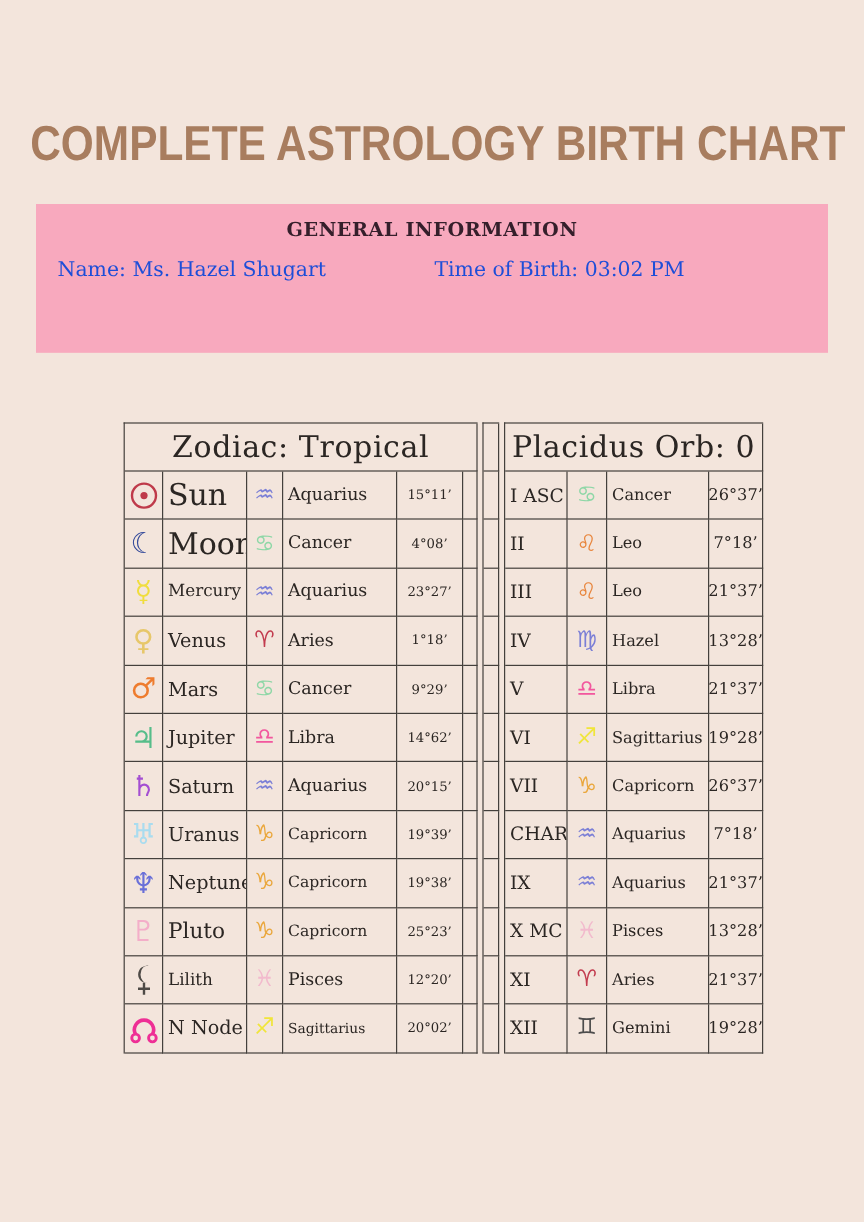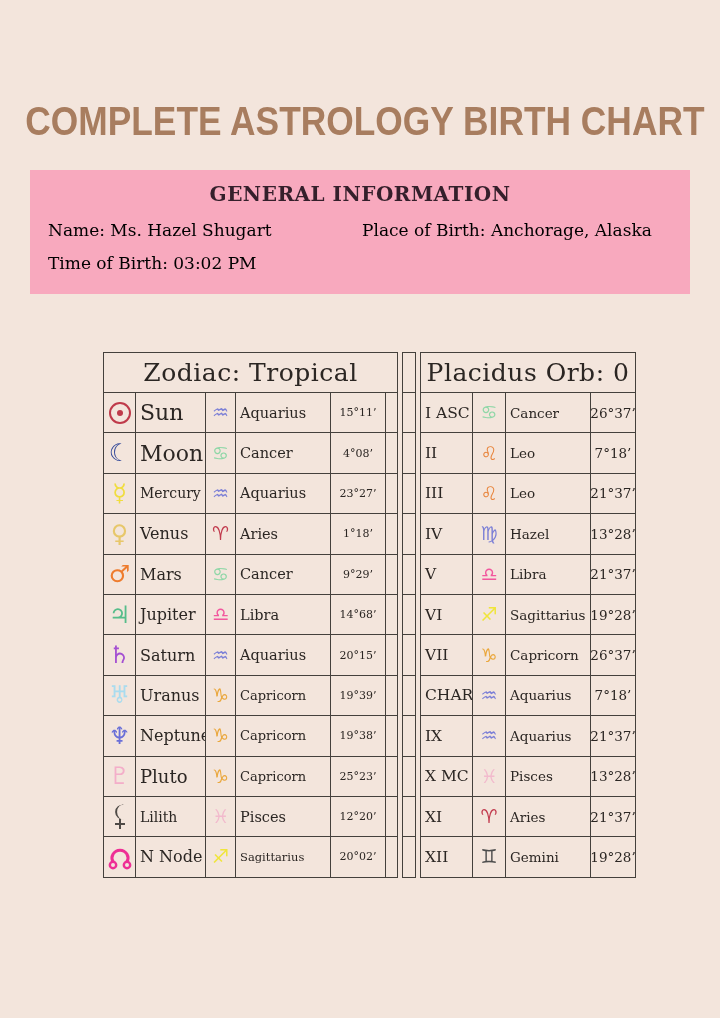--- a/index.html
+++ b/index.html
@@ -15,27 +15,27 @@
     font-family:"Liberation Sans", sans-serif;font-weight:bold;
     font-size:38px;color:#a87d5f;letter-spacing:0px;
     transform:scale(0.93,1.08);transform-origin:center top;white-space:nowrap;
   }
   
   .info-box{
     position:absolute;left:30px;top:170px;width:660px;height:124px;
     background:#f8a9be;
   }
   .info-heading{
-    text-align:center;padding-top:12px;font-size:20px;font-weight:bold;
+    text-align:center;padding-top:12px;font-size:16px;font-weight:bold;
     color:#351f2b;letter-spacing:0.5px;
   }
   .info-grid{
     display:grid;grid-template-columns:1fr 1fr;
     padding:14px 14px 0 18px;row-gap:13px;
-    font-size:17px;color:#000000;
+    font-size:17px;color:#1d4ed8;
   }
   .info-grid .field{white-space:nowrap;}
   
   .tables{position:absolute;left:103px;top:352px;display:flex;color:#2b2623;}
   .tbl{
     display:grid;
     border-top:1.5px solid #44403c;border-left:1.5px solid #44403c;
     grid-template-rows:40px repeat(12,40.4px);
   }
   .tbl-left{grid-template-columns:32px 70px 30px 95px 55px 12px;}
@@ -45,21 +45,21 @@
     border-right:1.5px solid #44403c;border-bottom:1.5px solid #44403c;
     display:flex;align-items:center;overflow:hidden;
   }
   .trow{display:contents;}
   .thead{
     grid-column:1 / -1;justify-content:center;
     font-size:25px;color:#2b2623;letter-spacing:0.5px;
   }
   .c-icon,.c-sicon{justify-content:center;}
   .c-name{padding-left:4px;font-size:16px;}
-  .c-name.big{font-size:22px;}
+  .c-name.big{font-size:25px;}
   .c-name.small{font-size:14px;}
   .c-name.med{font-size:18px;}
   .c-sign{padding-left:4px;font-size:14.5px;}
   .c-sign.sm{font-size:13px;}
   .c-sign.xs{font-size:11.5px;}
   .c-deg{justify-content:center;font-size:11px;}
   .tbl-right .c-deg{font-size:13.5px;}
   .tbl-right .c-sign{font-size:13.5px;}
   .h-house{padding-left:4px;font-size:15.5px;}
   .glyph{font-family:"DejaVu Sans", sans-serif;line-height:1;}
@@ -78,21 +78,20 @@
 </style>
 </head>
 <body>
 
 <div class="page-title">COMPLETE ASTROLOGY BIRTH CHART</div>
 
 <div class="info-box">
   <div class="info-heading">GENERAL INFORMATION</div>
   <div class="info-grid">
     <div class="field">Name: Ms. Hazel Shugart</div>
-    <div class="field">Place of Birth: Anchorage, Alaska</div>
     <div class="field">Time of Birth: 03:02 PM</div>
   </div>
 </div>
 
 <div class="tables">
 
   <div class="tbl tbl-left">
     <div class="cell thead">Zodiac: Tropical</div>
 
     <div class="trow">
@@ -186,21 +185,21 @@
         </div>
       <div class="cell c-name">
           <span>Jupiter</span>
         </div>
       <div class="cell c-sicon">
           <span class="glyph sglyph" style="color: rgb(242, 87, 158);">♎</span>
         </div>
       <div class="cell c-sign">
           <span>Libra</span>
         </div>
-      <div class="cell c-deg">14°68’</div>
+      <div class="cell c-deg">14°62’</div>
       <div class="cell c-pad"></div>
     </div>
 
     <div class="trow">
       <div class="cell c-icon">
           <span class="glyph pglyph" style="color: rgb(164, 79, 210);">♄</span>
         </div>
       <div class="cell c-name">
           <span>Saturn</span>
         </div>

